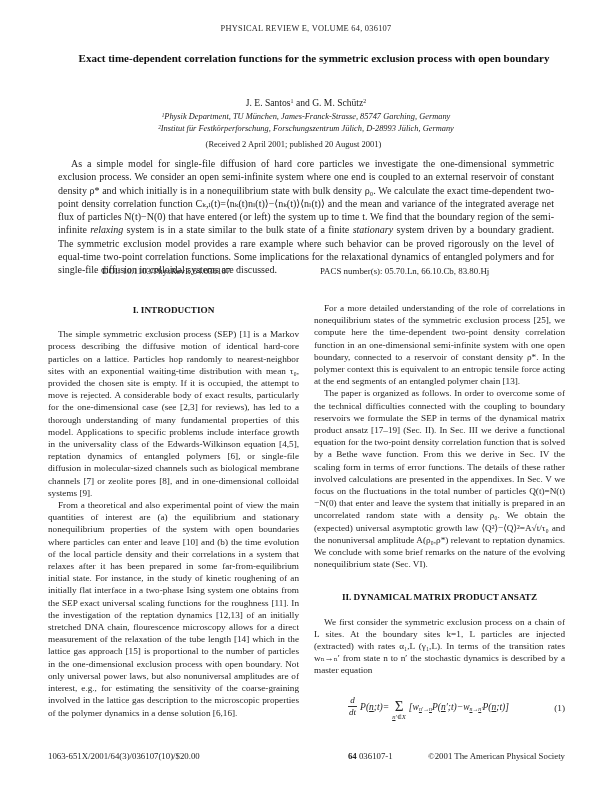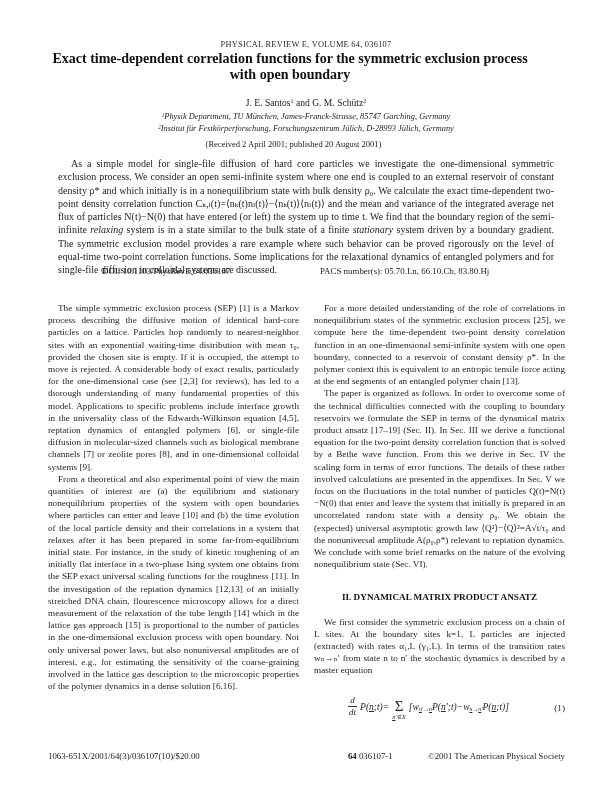--- a/index.html
+++ b/index.html
@@ -6,26 +6,26 @@
   .page{
     position:relative;
     width:612px;height:792px;
     margin:0 auto;
     background:#ffffff;
     font-family:"Liberation Serif","DejaVu Serif",serif;
     color:#1e1e1e;
     overflow:hidden;
   }
   .journal-line{
-    position:absolute;top:40px;left:0;width:612px;
+    position:absolute;top:24px;left:0;width:612px;
     text-align:center;font-size:8.4px;letter-spacing:.25px;color:#2a2a2a;
   }
   .paper-title{
-    position:absolute;top:51px;left:50px;width:480px;
-    text-align:center;font-weight:bold;font-size:14px;line-height:15.6px;color:#111;
+    position:absolute;top:51px;left:74px;width:480px;
+    text-align:center;font-weight:bold;font-size:11px;line-height:15.6px;color:#111;
   }
   .authors-line{
     position:absolute;top:97px;left:0;width:612px;
     text-align:center;font-size:9.6px;color:#222;
   }
   .affil{
     position:absolute;left:0;width:612px;text-align:center;
     font-size:8.4px;font-style:italic;color:#222;
   }
   .affil1{top:112px}
@@ -96,20 +96,21 @@
   <div class="received-line">(Received 2 April 2001; published 20 August 2001)</div>
 
   <div class="abstract-block"><span>As a simple model for single-file diffusion of hard core particles we investigate the one-dimensional symmetric exclusion process. We consider an open semi-infinite system where one end is coupled to an external reservoir of constant density ρ* and which initially is in a nonequilibrium state with bulk density ρ₀. We calculate the exact time-dependent two-point density correlation function Cₖ,ₗ(t)=⟨nₖ(t)nₗ(t)⟩−⟨nₖ(t)⟩⟨nₗ(t)⟩ and the mean and variance of the integrated average net flux of particles N(t)−N(0) that have entered (or left) the system up to time t. We find that the boundary region of the semi-infinite </span><span style="font-style: italic;">relaxing</span><span> system is in a state similar to the bulk state of a finite </span><span style="font-style: italic;">stationary</span><span> system driven by a boundary gradient. The symmetric exclusion model provides a rare example where such behavior can be proved rigorously on the level of equal-time two-point correlation functions. Some implications for the relaxational dynamics of entangled polymers and for single-file diffusion in colloidal systems are discussed.</span></div>
 
   <div class="doi-row">
     <span class="doi-text">DOI: 10.1103/PhysRevE.64.036107</span>
     <span class="pacs-text">PACS number(s): 05.70.Ln, 66.10.Cb, 83.80.Hj</span>
   </div>
 
   <div class="col col-left">
+    <div class="sec-head">I. INTRODUCTION</div>
     <p>The simple symmetric exclusion process (SEP) [1] is a Markov process describing the diffusive motion of identical hard-core particles on a lattice. Particles hop randomly to nearest-neighbor sites with an exponential waiting-time distribution with mean τ₀, provided the chosen site is empty. If it is occupied, the attempt to move is rejected. A considerable body of exact results, particularly for the one-dimensional case (see [2,3] for reviews), has led to a thorough understanding of many fundamental properties of this model. Applications to specific problems include interface growth in the universality class of the Edwards-Wilkinson equation [4,5], reptation dynamics of entangled polymers [6], or single-file diffusion in molecular-sized channels such as biological membrane channels [7] or zeolite pores [8], and in one-dimensional colloidal systems [9].</p>
     <p>From a theoretical and also experimental point of view the main quantities of interest are (a) the equilibrium and stationary nonequilibrium properties of the system with open boundaries where particles can enter and leave [10] and (b) the time evolution of the local particle density and their correlations in a system that relaxes after it has been prepared in some far-from-equilibrium initial state. For instance, in the study of kinetic roughening of an initially flat interface in a two-phase Ising system one obtains from the SEP exact universal scaling functions for the roughness [11]. In the investigation of the reptation dynamics [12,13] of an initially stretched DNA chain, flourescence microscopy allows for a direct measurement of the relaxation of the tube length [14] which in the lattice gas approach [15] is proportional to the number of particles in the one-dimensional exclusion process with open boundary. Not only universal power laws, but also nonuniversal amplitudes are of interest, e.g., for estimating the sensitivity of the coarse-graining involved in the lattice gas description to the microscopic properties of the polymer dynamics in a dense solution [6,16].</p>
   </div>
 
   <div class="col col-right">
     <p>For a more detailed understanding of the role of correlations in nonequilibrium states of the symmetric exclusion process [25], we compute here the time-dependent two-point density correlation function in an one-dimensional semi-infinite system with one open boundary, connected to a reservoir of constant density ρ*. In the polymer context this is equivalent to an entropic tensile force acting at the end segments of an entangled polymer chain [13].</p>
     <p>The paper is organized as follows. In order to overcome some of the technical difficulties connected with the coupling to boundary reservoirs we formulate the SEP in terms of the dynamical matrix product ansatz [17–19] (Sec. II). In Sec. III we derive a functional equation for the two-point density correlation function that is solved by a Bethe wave function. From this we derive in Sec. IV the scaling form in terms of error functions. The details of these rather involved calculations are presented in the appendixes. In Sec. V we focus on the fluctuations in the total number of particles Q(t)=N(t)−N(0) that enter and leave the system that initially is prepared in an uncorrelated random state with a density ρ₀. We obtain the (expected) universal asymptotic growth law ⟨Q²⟩−⟨Q⟩²=A√t/τ₀ and the nonuniversal amplitude A(ρ₀,ρ*) relevant to reptation dynamics. We conclude with some brief remarks on the nature of the evolving nonequilibrium state (Sec. VI).</p>
     <div class="sec-head sec-head2">II. DYNAMICAL MATRIX PRODUCT ANSATZ</div>
     <p>We first consider the symmetric exclusion process on a chain of L sites. At the boundary sites k=1, L particles are injected (extracted) with rates α₁,L (γ₁,L). In terms of the transition rates wₙ→ₙ′ from state n to n′ the stochastic dynamics is described by a master equation</p>
 

